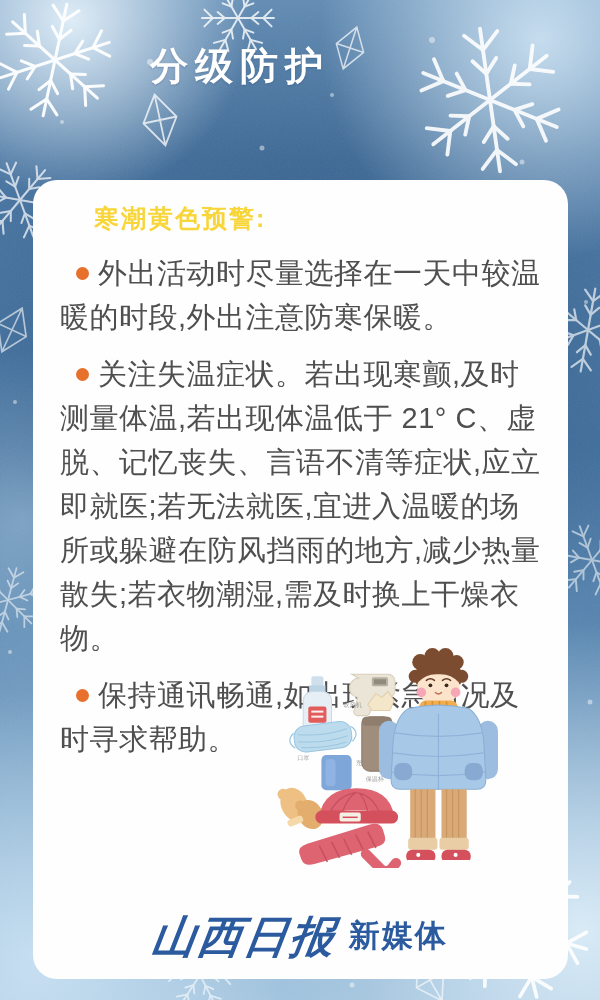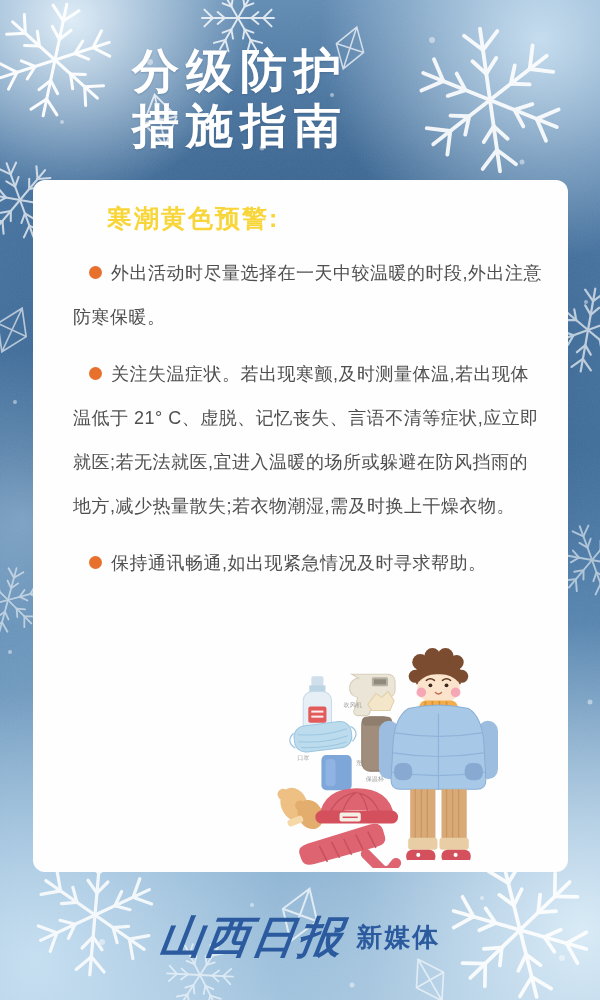--- a/index.html
+++ b/index.html
@@ -17,54 +17,54 @@
       radial-gradient(circle at 4% 52%, rgba(198,224,242,.45) 0%, rgba(198,224,242,0) 22%),
       radial-gradient(circle at 97% 93%, rgba(224,240,250,.9) 0%, rgba(224,240,250,0) 28%),
       radial-gradient(circle at 6% 96%, rgba(210,232,247,.8) 0%, rgba(210,232,247,0) 30%),
       linear-gradient(180deg,#6d98c0 0%,#4c7aa7 16%,#41709e 45%,#5d8bb4 70%,#7ea8cb 87%,#93b8d6 100%);
   }
   .bg svg{position:absolute;inset:0;}
   
   .title{
     position:absolute;top:44px;left:0;width:480px;z-index:2;
     text-align:center;color:#ffffff;font-weight:bold;
-    font-size:47px;line-height:1.16;letter-spacing:7px;
+    font-size:38px;line-height:1.16;letter-spacing:7px;
     text-shadow:0 1px 2px rgba(30,60,95,.25);
   }
   
   .card{
-    position:absolute;left:33px;top:180px;width:535px;height:692px;z-index:1;
-    background:#fefefe;border-radius:12px;box-sizing:border-box;
-    padding:22px 26px 0 40px;
+    position:absolute;left:33px;top:180px;width:535px;height:799px;z-index:1;
+    background:#fefefe;border-radius:24px;box-sizing:border-box;
+    padding:22px 26px 0 27px;
   }
   .card h2{
     margin:0 0 16px 34px;
     font-size:25px;font-weight:bold;color:#f8d539;letter-spacing:2px;
   }
   .card p{
     margin:0 0 13px 0;text-indent:16px;
-    font-size:18px;line-height:44px;color:#4f4f4f;letter-spacing:.5px;
+    font-size:29px;line-height:44px;color:#4f4f4f;letter-spacing:.5px;
   }
   .dot{
     display:inline-block;width:13px;height:13px;border-radius:50%;
     background:#e7702d;margin-right:9px;vertical-align:middle;position:relative;top:-2px;
   }
   .illu{position:absolute;left:233px;top:466px;width:244px;height:222px;}
   
   .footer{
     position:absolute;left:0;top:908px;width:600px;z-index:2;
     text-align:center;color:#2b5b9e;white-space:nowrap;
   }
   .brand-script{
     font-family:"DejaVu Serif","Liberation Serif",serif;
     font-style:italic;font-weight:bold;font-size:44px;
     display:inline-block;transform:skewX(-8deg);letter-spacing:2px;
   }
   .brand-suffix{
-    font-weight:bold;font-size:26px;letter-spacing:2px;
+    font-weight:bold;font-size:31px;letter-spacing:2px;
     display:inline-block;margin-left:8px;vertical-align:6px;
   }
 </style>
 </head>
 <body>
 
 <div class="bg">
   <svg width="600" height="1000" viewBox="0 0 600 1000">
     <defs>
       <g id="arm" stroke="#ffffff" stroke-width="1.6" stroke-linecap="round">
@@ -149,21 +149,20 @@
         <circle cx="15" cy="402" r="2"></circle>
       <circle cx="586" cy="302" r="2"></circle>
         <circle cx="590" cy="702" r="2.5"></circle>
         <circle cx="10" cy="652" r="2"></circle>
     </g>
   </svg>
 </div>
 
 <div class="title">
   <div>分级防护</div>
-  <div>措施指南</div>
 </div>
 
 <div class="card">
   <h2>寒潮黄色预警:</h2>
 
   <p><span class="dot"></span><span>外出活动时尽量选择在一天中较温暖的时段,外出注意防寒保暖。</span></p>
   <p><span class="dot"></span><span>关注失温症状。若出现寒颤,及时测量体温,若出现体温低于 21° C、虚脱、记忆丧失、言语不清等症状,应立即就医;若无法就医,宜进入温暖的场所或躲避在防风挡雨的地方,减少热量散失;若衣物潮湿,需及时换上干燥衣物。</span></p>
   <p><span class="dot"></span><span>保持通讯畅通,如出现紧急情况及时寻求帮助。</span></p>
 
   <svg class="illu" viewBox="0 0 240 220">

